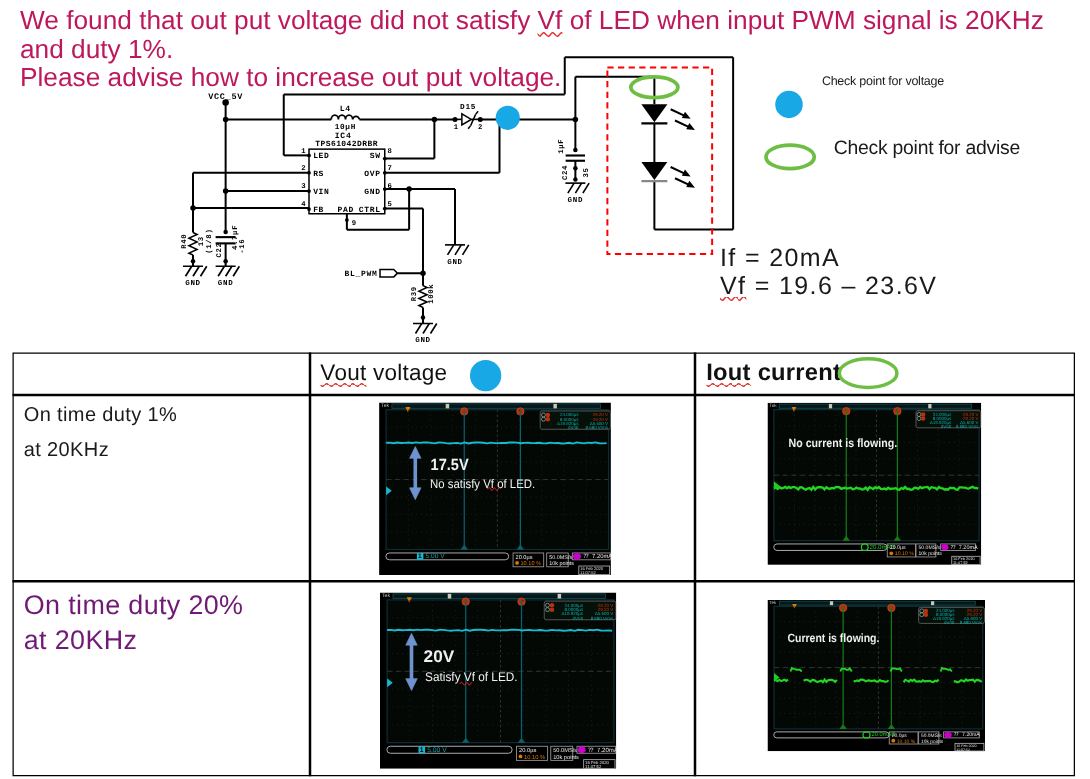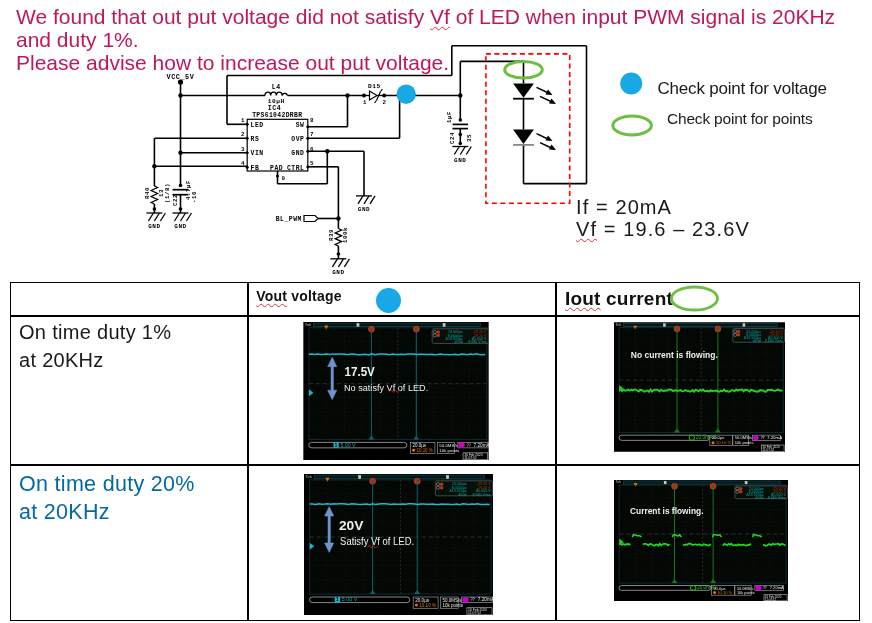--- a/index.html
+++ b/index.html
@@ -172,36 +172,36 @@
 <path d="M 513.1 129.6 L 533.9 129.6 L 523.5 144.0 Z" fill="#000"></path>
 <line x1="513.1" y1="144.9" x2="533.9" y2="144.9" stroke="#888" stroke-width="1.8"></line>
 <line x1="536.5" y1="133.6" x2="549.5" y2="139.7" stroke="#000" stroke-width="1.6"></line>
 <path d="M 552.5 141.1 L 545.5 140.6 L 548.0 135.6 Z" fill="#000"></path>
 <line x1="540.0" y1="142.6" x2="553.0" y2="148.7" stroke="#000" stroke-width="1.6"></line>
 <path d="M 556.0 150.1 L 549.0 149.6 L 551.5 144.6 Z" fill="#000"></path>
 <circle cx="406.2" cy="94.2" r="9.7" fill="#18a8e6"></circle>
 <circle cx="631.2" cy="83.5" r="11" fill="#18a8e6"></circle>
 <ellipse cx="632.1" cy="125.5" rx="19.3" ry="9.4" fill="none" stroke="#6fbe44" stroke-width="3"></ellipse>
 </svg>
-<div class="abs" style="left:657.5px;top:79px;font-size:17px;letter-spacing:-0.2px;color:#1a1a1a">Check point for voltage</div>
-<div class="abs" style="left:667px;top:110.3px;font-size:15.5px;letter-spacing:-0.2px;color:#1a1a1a">Check point for points</div>
+<div class="abs" style="left:657.5px;top:60px;font-size:10px;letter-spacing:-0.2px;color:#1a1a1a">Check point for voltage</div>
+<div class="abs" style="left:667px;top:110.3px;font-size:15.5px;letter-spacing:-0.2px;color:#1a1a1a">Check point for advise</div>
 <div class="abs" style="left:576px;top:195.5px;font-size:20px;color:#1a1a1a;line-height:22px;letter-spacing:1.1px">If = 20mA<br><span class="wavy">Vf</span> = 19.6 – 23.6V</div>
 <div class="abs" style="left:9.5px;top:282px;width:850.0px;height:338.5px;border:1.6px solid #000"></div>
 <div class="abs" style="left:9.5px;top:315.2px;width:850.0px;height:1.6px;background:#000"></div>
 <div class="abs" style="left:9.5px;top:464.2px;width:850.0px;height:1.6px;background:#000"></div>
 <div class="abs" style="left:247.2px;top:282px;width:1.6px;height:338.5px;background:#000"></div>
 <div class="abs" style="left:555.2px;top:282px;width:1.6px;height:338.5px;background:#000"></div>
-<div class="abs" style="left:256.3px;top:287.5px;font-size:14px;font-weight:bold;color:#111;letter-spacing:0.2px"><span class="wavy">Vout</span> voltage</div>
+<div class="abs" style="left:256.3px;top:287.5px;font-size:18px;font-weight:normal;color:#111;letter-spacing:0.2px"><span class="wavy">Vout</span> voltage</div>
 <div class="abs" style="left:376.4px;top:287.9px;width:24.8px;height:24.8px;border-radius:50%;background:#18a8e6"></div>
 <div class="abs" style="left:565px;top:287.5px;font-size:19px;font-weight:bold;color:#111;letter-spacing:0.2px"><span class="wavy">Iout</span> current</div>
 <svg class="abs" style="left:669px;top:285px" width="52" height="28" viewBox="0 0 52 28">
     <ellipse cx="25.5" cy="13.5" rx="23" ry="11.5" fill="none" stroke="#6fbe44" stroke-width="2.8"></ellipse>
   </svg>
-<div class="abs" style="left:19px;top:318.8px;font-size:20px;color:#1a1a1a;line-height:27.8px;letter-spacing:0.3px">On time duty 1%<br>at 20KHz</div>
-<div class="abs" style="left:19px;top:471.4px;font-size:21.5px;color:#0369a1;line-height:27.8px;letter-spacing:0.3px">On time duty 20%<br>at 20KHz</div>
+<div class="abs" style="left:19px;top:318.8px;font-size:16px;color:#1a1a1a;line-height:27.8px;letter-spacing:0.3px">On time duty 1%<br>at 20KHz</div>
+<div class="abs" style="left:19px;top:471.4px;font-size:21.5px;color:#701a75;line-height:27.8px;letter-spacing:0.3px">On time duty 20%<br>at 20KHz</div>
 <svg style="position:absolute;left:303px;top:322px" width="186" height="138" viewBox="0 0 186 138.5">
 <rect x="0" y="0" width="186" height="138.5" fill="#000000"></rect>
 <rect x="5.6" y="5.8" width="178.6" height="112.2" fill="#030805" stroke="#0d2c32" stroke-width="1"></rect>
 <rect x="10.2" y="1.1" width="167.4" height="3.6" fill="#08181a" stroke="#0e4b50" stroke-width="0.7"></rect>
 <rect x="53.4" y="1.1" width="2.8" height="3.6" fill="#c8c8b4"></rect>
 <rect x="139.9" y="1.1" width="2.8" height="3.6" fill="#c8c8b4"></rect>
 <text x="1.5" y="3.9" font-size="4.2" fill="#bbbbbb" font-family="Liberation Sans">Tek</text>
 <path d="M 21.0 3.6 L 25.1 3.6 L 23.1 7.8 Z" fill="#e07800"></path>
 <circle cx="68.3" cy="7.2" r="3" fill="#b03010" stroke="#d05020" stroke-width="0.5"></circle>
 <circle cx="113.4" cy="7.2" r="3" fill="#b03010" stroke="#d05020" stroke-width="0.5"></circle>

